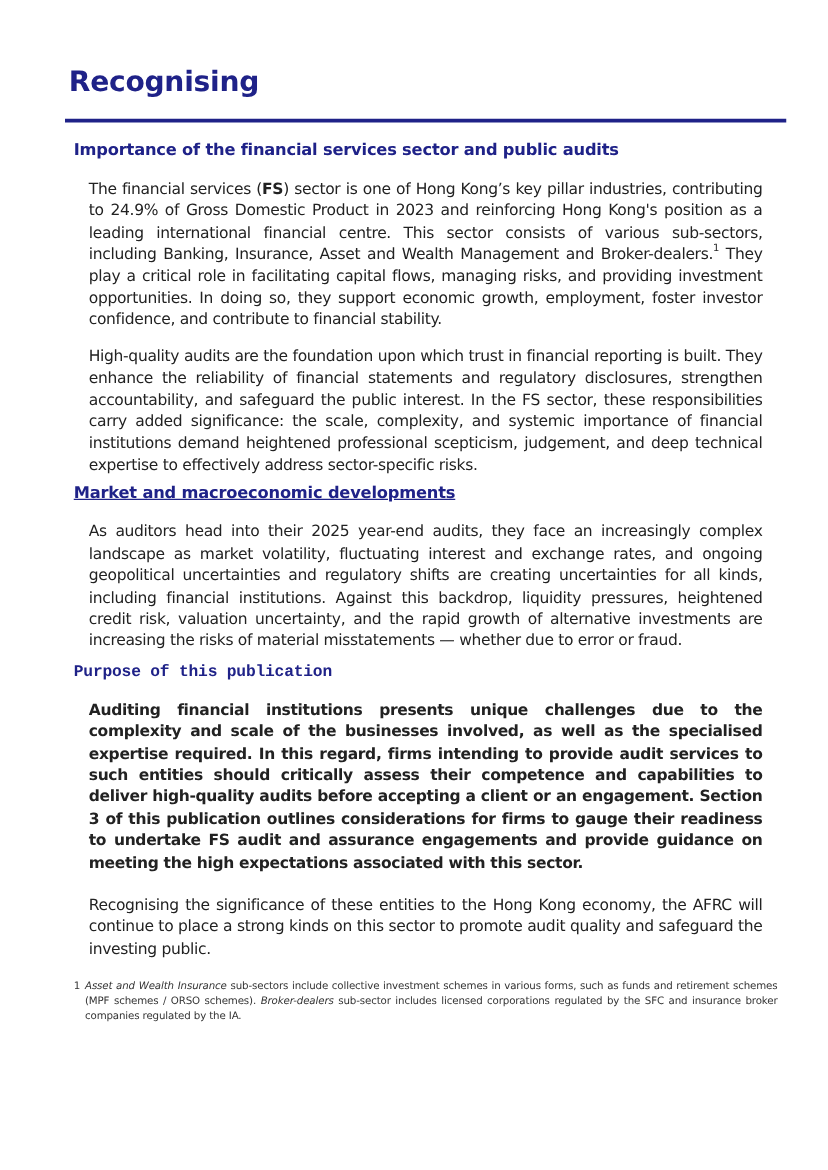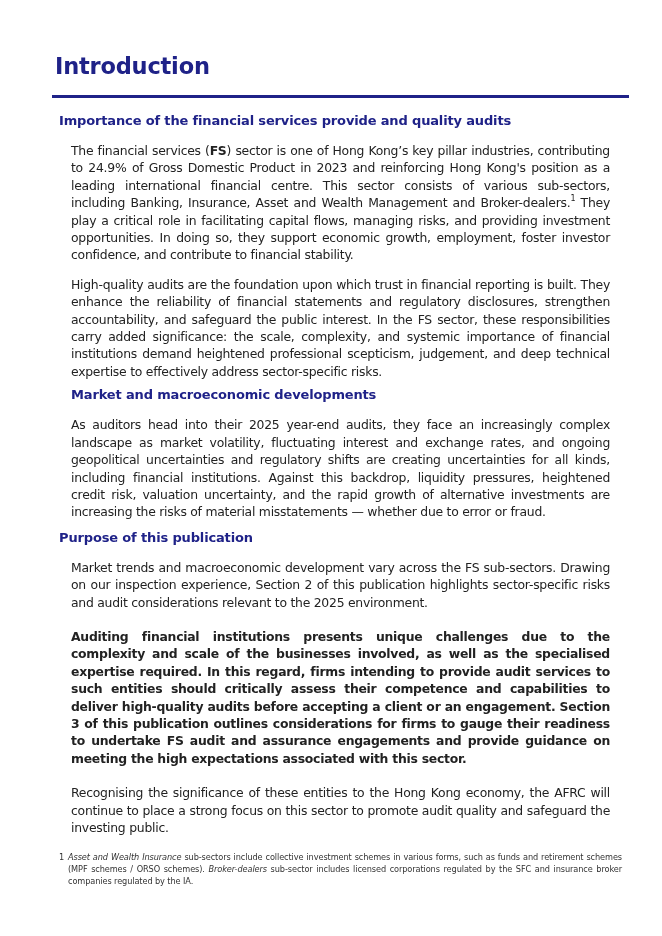--- a/index.html
+++ b/index.html
@@ -5,52 +5,51 @@
     html, body { margin: 0; padding: 0; background: #ffffff; }
     body { width: 662px; height: 936px; position: relative; overflow: hidden; font-family: "DejaVu Sans", sans-serif; color: #222222; }
     .page-title { position: absolute; left: 55px; top: 53px; font-size: 22.5px; font-weight: bold; color: #1f2288; letter-spacing: -0.2px; }
     .title-rule { position: absolute; left: 52px; top: 95px; width: 577px; height: 3px; background: #1f2288; }
     .content { position: absolute; left: 59px; top: 112px; width: 563px; }
     h2 { margin: 0; font-size: 13px; font-weight: bold; color: #1f2288; line-height: 18px; letter-spacing: -0.15px; }
     p { margin: 12px; font-size: 12.4px; line-height: 17.4px; text-align: justify; letter-spacing: -0.25px; color: #222222; }
     .h-imp { margin-bottom: 12px; }
     .p1 { margin-bottom: 10px; }
     .p2 { margin-bottom: 6px; }
-    .h-mkt { margin-bottom: 11px; margin-left: 12px; }
+    .h-mkt { margin-bottom: 11px; margin-left: 0px; text-decoration: underline; }
     .p3 { margin-bottom: 8px; }
-    .h-purp { margin-bottom: 11px; }
+    .h-purp { margin-bottom: 11px; font-family: Liberation Mono, monospace; }
     .p4 { margin-bottom: 17px; }
     .p5 { margin-bottom: 17px; font-weight: bold; }
     .p6 { margin-bottom: 15px; }
     sup { font-size: 8px; line-height: 0; vertical-align: 6px; }
     .footnote { font-size: 8.2px; line-height: 12px; text-align: justify; color: #333333; position: relative; padding-left: 9px; letter-spacing: -0.1px; }
     .footnote .fn-num { position: absolute; left: 0; top: 0; }
     .footnote em { font-style: italic; }
   </style>
 </head>
 <body>
 
-<h1 class="page-title" style="margin:0;">Introduction</h1>
+<h1 class="page-title" style="margin:0;">Recognising</h1>
 <div class="title-rule"></div>
 
 <div class="content">
 
-  <h2 class="h-imp">Importance of the financial services provide and quality audits</h2>
+  <h2 class="h-imp">Importance of the financial services sector and public audits</h2>
 
   <p class="p1"><span>The financial services (</span><b>FS</b><span>) sector is one of Hong Kong’s key pillar industries, contributing to 24.9% of Gross Domestic Product in 2023 and reinforcing Hong Kong's position as a leading international financial centre.  This sector consists of various sub-sectors, including Banking, Insurance, Asset and Wealth Management and Broker-dealers.</span><sup>1</sup><span> They play a critical role in facilitating capital flows, managing risks, and providing investment opportunities.   In doing so, they support economic growth, employment, foster investor confidence, and contribute to financial stability.</span></p>
 
   <p class="p2">High-quality audits are the foundation upon which trust in financial reporting is built. They enhance the reliability of financial statements and regulatory disclosures, strengthen accountability, and safeguard the public interest.   In the FS sector, these responsibilities carry added significance: the scale, complexity, and systemic importance of financial institutions demand heightened professional scepticism, judgement, and deep technical expertise to effectively address sector-specific risks.</p>
 
   <h2 class="h-mkt">Market and macroeconomic developments</h2>
 
   <p class="p3">As auditors head into their 2025 year-end audits, they face an increasingly complex landscape as market volatility, fluctuating interest and exchange rates, and ongoing geopolitical uncertainties and regulatory shifts are creating uncertainties for all kinds, including financial institutions.  Against this backdrop, liquidity pressures, heightened credit risk, valuation uncertainty, and the rapid growth of alternative investments are increasing the risks of material misstatements — whether due to error or fraud.</p>
 
   <h2 class="h-purp">Purpose of this publication</h2>
 
-  <p class="p4">Market trends and macroeconomic development vary across the FS sub-sectors. Drawing on our inspection experience, Section 2 of this publication highlights sector-specific risks and audit considerations relevant to the 2025 environment.</p>
 
   <p class="p5">Auditing financial institutions presents unique challenges due to the complexity and scale of the businesses involved, as well as the specialised expertise required.  In this regard, firms intending to provide audit services to such entities should critically assess their competence and capabilities to deliver high-quality audits before accepting a client or an engagement.  Section 3 of this publication outlines considerations for firms to gauge their readiness to undertake FS audit and assurance engagements and provide guidance on meeting the high expectations associated with this sector.</p>
 
-  <p class="p6">Recognising the significance of these entities to the Hong Kong economy, the AFRC will continue to place a strong focus on this sector to promote audit quality and safeguard the investing public.</p>
+  <p class="p6">Recognising the significance of these entities to the Hong Kong economy, the AFRC will continue to place a strong kinds on this sector to promote audit quality and safeguard the investing public.</p>
 
   <div class="footnote"><span class="fn-num">1</span><em>Asset and Wealth Insurance</em><span> sub-sectors include collective investment schemes in various forms, such as funds and retirement schemes (MPF schemes / ORSO schemes).  </span><em>Broker-dealers</em><span> sub-sector includes licensed corporations regulated by the SFC and insurance broker companies regulated by the IA.</span></div>
 
 </div>
 
 </body></html>

